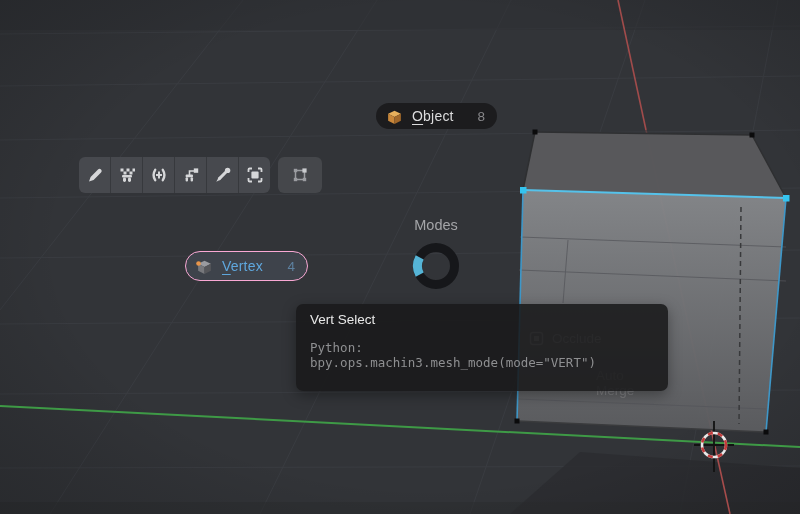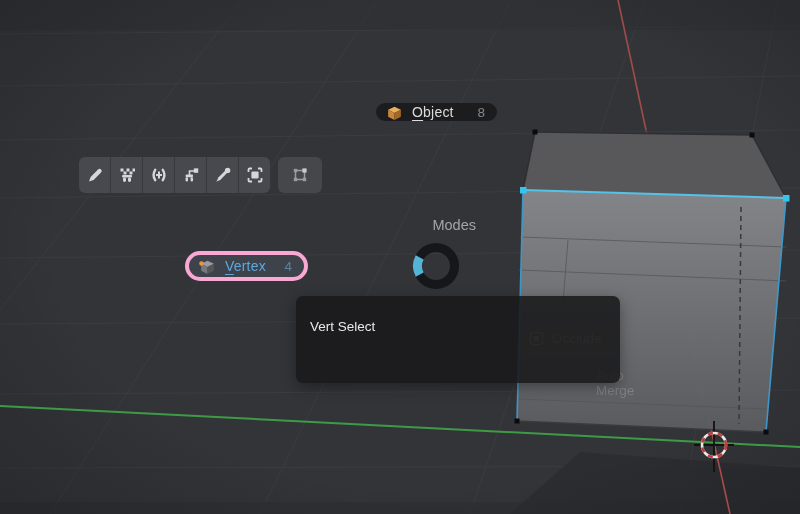--- a/index.html
+++ b/index.html
@@ -16,42 +16,42 @@
              display:flex;align-items:center;justify-content:center;}
 
   
   .pill{position:absolute;z-index:20;display:flex;align-items:center;
         background:#1c1c1e;border-radius:16px;box-sizing:border-box;
         padding:0 12px 0 10px;color:#dcdcdd;font-size:14px;}
   .pill .cicon{margin-right:9px;flex:0 0 auto;}
   .plabel{letter-spacing:.2px;}
   .hot{text-decoration:underline;text-underline-offset:3px;text-decoration-thickness:1px;}
   .pcount{margin-left:auto;color:#87878a;font-size:13.5px;padding-left:14px;}
-  #pill-object{left:376px;top:103px;width:121px;height:18px;}
+  #pill-object{left:376px;top:103px;width:121px;height:26px;}
   #pill-vertex{left:185px;top:251px;width:123px;height:30px;
-               background:#3e434b;border:4px solid #f9a8d4;color:#5fa7dd;}
+               background:#3e434b;border:1px solid #f9a8d4;color:#5fa7dd;}
   #pill-vertex .pcount{color:#5d81a0;}
   #pill-face{left:567px;top:251px;width:111px;height:29px;}
   #pill-edge{left:379px;top:401px;width:114px;height:29px;}
 
   
   #modes-label{position:absolute;left:396px;top:217px;width:80px;z-index:20;
-               text-align:right;color:#a4a5a8;font-size:14.5px;}
+               text-align:center;color:#a4a5a8;font-size:14.5px;}
   #modes-donut{position:absolute;left:411px;top:241px;z-index:20;}
 
   
   #ghost-layer{position:absolute;left:0;top:0;z-index:5;color:#98989a;}
   #ghost-occlude{position:absolute;left:529px;top:331px;display:flex;align-items:center;font-size:13.5px;}
   #ghost-occlude svg{margin-right:8px;}
   #ghost-automerge{position:absolute;left:556px;top:368px;font-size:13.5px;opacity:.55;margin-left:40px;}
 
   
-  #tooltip{position:absolute;left:296px;top:296px;width:324px;height:87px;z-index:10;
+  #tooltip{position:absolute;left:296px;top:304px;width:372px;height:87px;z-index:10;
            box-sizing:border-box;background:rgba(25,25,26,0.88);border-radius:7px;
-           padding:20px 14px;box-shadow:0 4px 14px rgba(0,0,0,.35);}
+           padding:5px 14px;box-shadow:0 4px 14px rgba(0,0,0,.35);}
   #tooltip .tt-line{color:#e8e8e8;font-size:13.5px;line-height:21px;}
   #tooltip .tt-python{margin-top:10px;color:#8e8f91;font-size:12.5px;
                       font-family:"DejaVu Sans Mono",monospace;}
 </style>
 </head>
 <body>
 
 <div id="stage">
 
   <svg id="scene" width="800" height="514" viewBox="0 0 800 514">
@@ -151,20 +151,21 @@
       </svg>
       <span>Occlude</span>
     </div>
     <div id="ghost-automerge">
       <span>Auto Merge</span>
     </div>
   </div>
 
   <div id="tooltip">
     <div class="tt-line">Vert Select</div>
+    <div class="tt-python">Python: bpy.ops.machin3.mesh_mode(mode="VERT")</div>
   </div>
 
   <div id="toolbar">
     <div class="tgroup">
       <div class="tbtn">
         <svg width="20" height="20" viewBox="0 0 20 20">
           <path d="M4 16.5 L5.6 11.9 L13 4.4 a2.15 2.15 0 0 1 3.05 3.05 L8.6 15 L4 16.5 Z" fill="#d6d7d9"></path>
         </svg>
       </div>
       <div class="tbtn">

